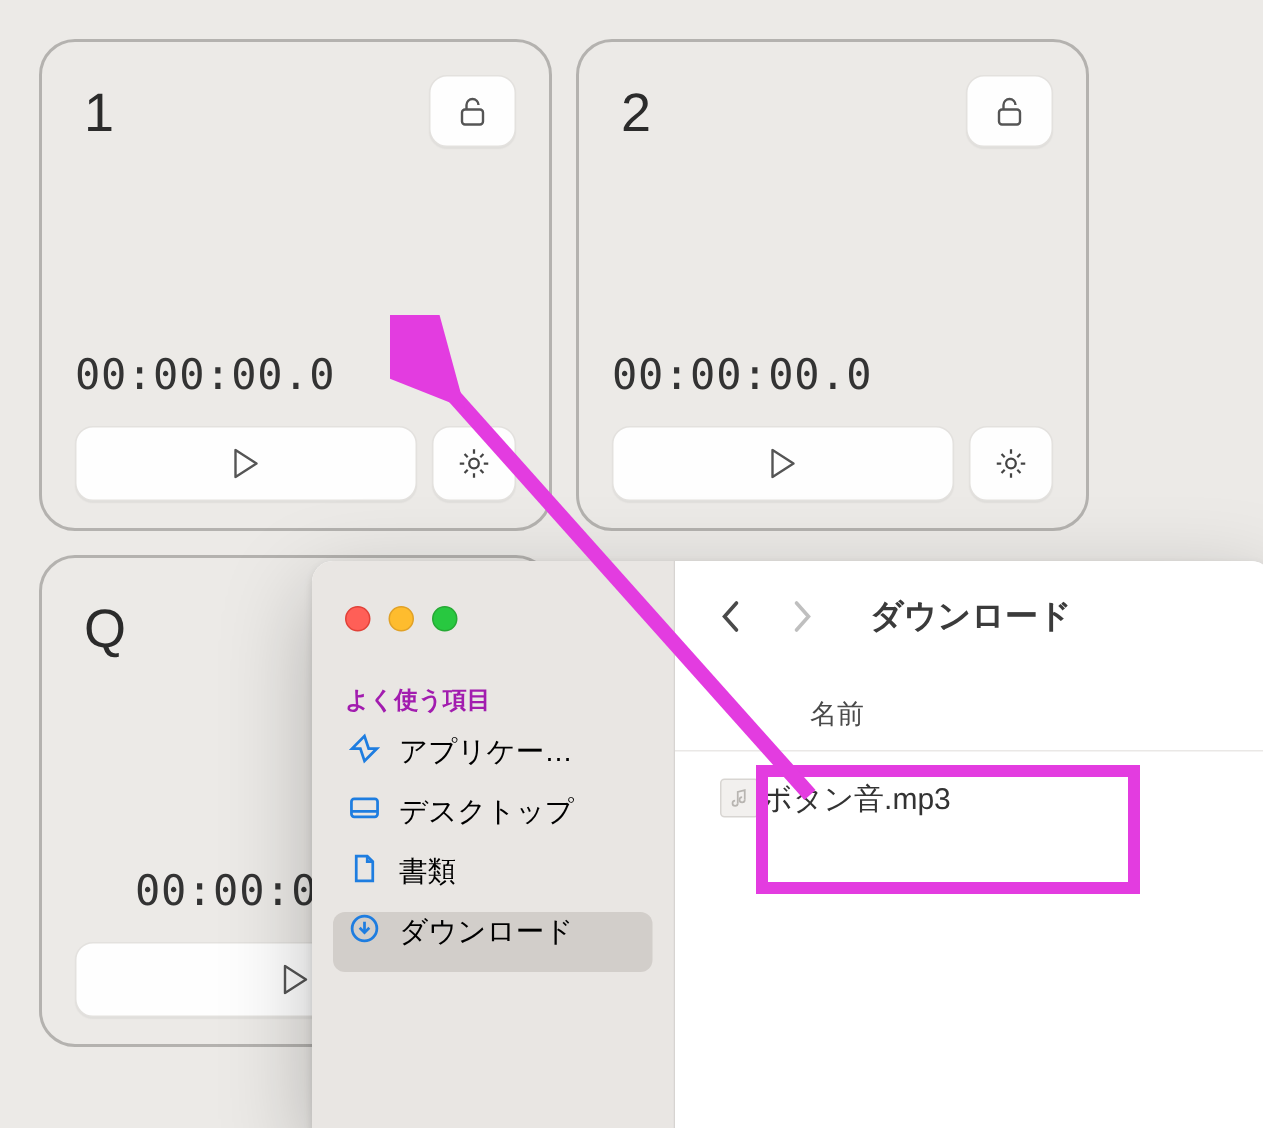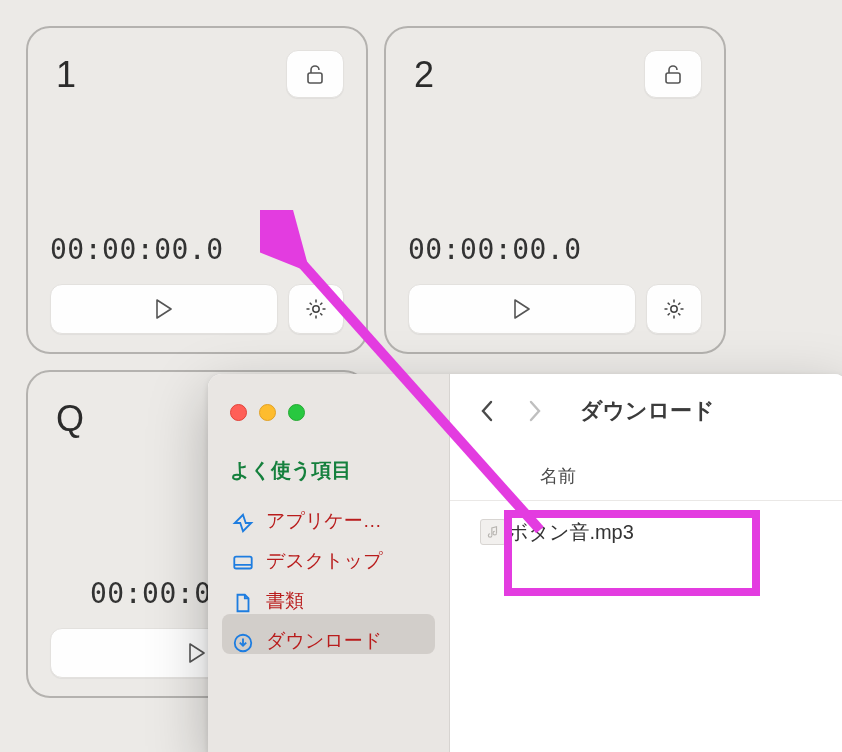--- a/index.html
+++ b/index.html
@@ -119,34 +119,34 @@
     display: flex;
     gap: 12px;
     padding-left: 8px;
     margin-bottom: 36px;
   }
   .tl { width: 17px; height: 17px; border-radius: 50%; }
   .tl-close { background: #FF5F57; border: 0.5px solid #E14138; }
   .tl-min   { background: #FEBC2E; border: 0.5px solid #E1A126; }
   .tl-max   { background: #28C840; border: 0.5px solid #26A934; }
   .section-header {
-    color: #15803d;
-    font-size: 20px;
+    color: #a21caf;
+    font-size: 16px;
     font-weight: 600;
     padding: 0 8px 10px 8px;
   }
   .side-item {
     display: flex;
-    align-items: flex-end;
+    align-items: flex-start;
     gap: 12px;
     height: 40px;
     padding: 0 10px;
     border-radius: 8px;
     font-size: 19px;
-    color: #b91c1c;
+    color: #000000;
     cursor: pointer;
     white-space: nowrap;
     overflow: hidden;
     text-overflow: ellipsis;
   }
   .side-item.selected {
     background: #D2CECA;
   }
   .side-icon {
     width: 22px;

